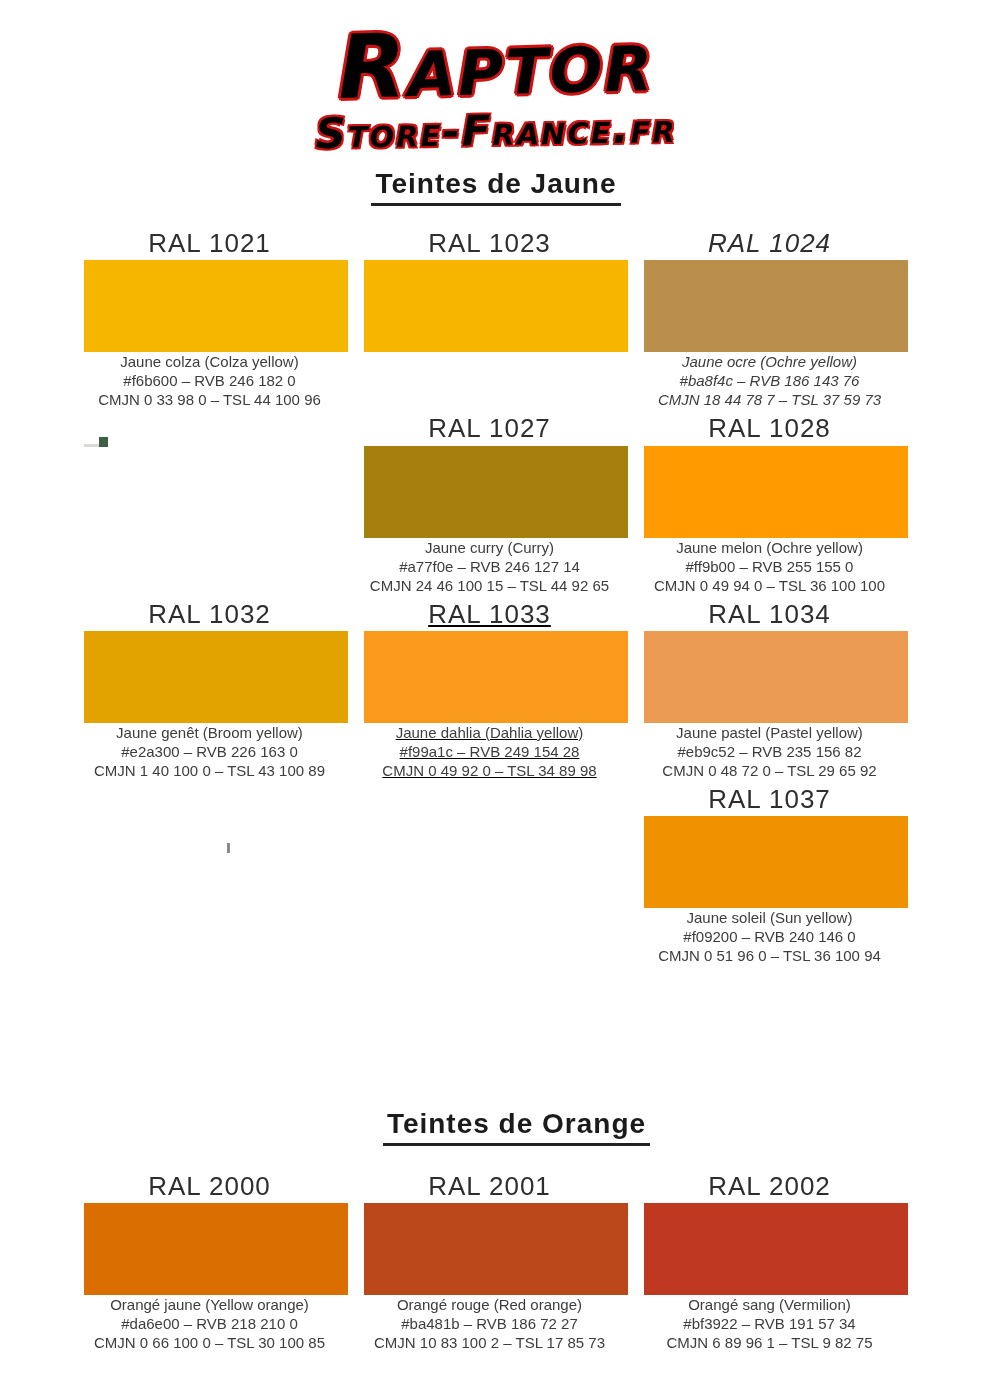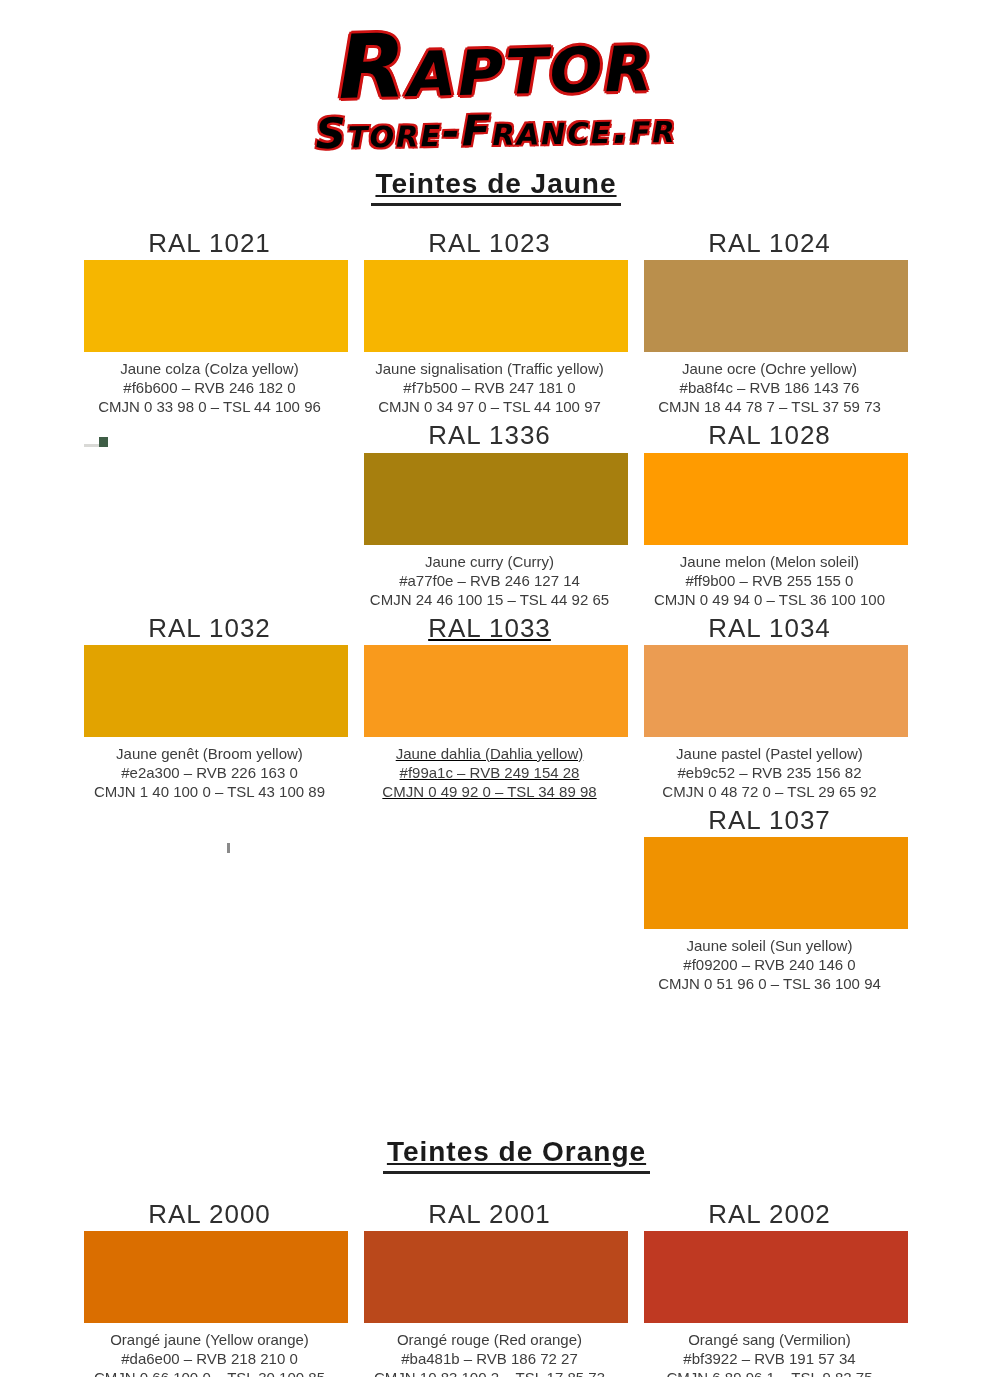--- a/index.html
+++ b/index.html
@@ -51,21 +51,20 @@
   
   .section-title-wrap { text-align: center; }
   .section-title {
     display: inline-block;
     font-size: 28px;
     font-weight: bold;
     color: #1b1b1b;
     letter-spacing: 1px;
     border-bottom: 3px solid #222222;
     padding: 0 4px 3px 4px;
-    text-decoration: underline;
   }
   .section-jaune .section-title-wrap { margin-top: 16px; }
   .section-jaune .grid { margin-top: 24px; }
   .section-orange .section-title-wrap { margin-top: 143px; margin-left: 41px; }
   .section-orange .grid { margin-top: 27px; }
 
   
   .grid {
     display: grid;
     grid-template-columns: repeat(3, 264px);
@@ -77,21 +76,20 @@
   .ral-title {
     text-align: center;
     font-size: 26px;
     color: #2e2e2e;
     letter-spacing: 1px;
     margin-bottom: 3px;
     line-height: 1.05;
   }
   .swatch { width: 264px; height: 92px; }
   .caption {
-    margin-top: 7px;
     text-align: center;
     font-size: 15px;
     line-height: 19px;
     color: #3d3d3d;
   }
 
   
   .artifact { position: absolute; }
   .artifact-green { left: 99px; top: 437px; width: 9px; height: 10px; }
   .artifact-dash  { left: 84px; top: 444px; width: 15px; height: 3px; }
@@ -122,52 +120,47 @@
     <div class="caption">
       <div class="cap-line">Jaune colza (Colza yellow)</div>
       <div class="cap-line">#f6b600 – RVB 246 182 0</div>
       <div class="cap-line">CMJN 0 33 98 0 – TSL 44 100 96</div>
     </div>
   </div>
 
   <div class="card" style="grid-area: 1 / 2;">
     <div class="ral-title">RAL 1023</div>
     <div class="swatch" style="background: rgb(247, 181, 0);"></div>
-    <div class="caption">
-      <div class="cap-line">Jaune signalisation (Traffic yellow)</div>
-      <div class="cap-line">#f7b500 – RVB 247 181 0</div>
-      <div class="cap-line">CMJN 0 34 97 0 – TSL 44 100 97</div>
-    </div>
-  </div>
-
-  <div class="card" style="grid-area: 1 / 3;">
+  </div>
+
+  <div class="card" style="grid-area: 1 / 3; font-style: italic;">
     <div class="ral-title">RAL 1024</div>
     <div class="swatch" style="background: rgb(186, 143, 76);"></div>
     <div class="caption">
       <div class="cap-line">Jaune ocre (Ochre yellow)</div>
       <div class="cap-line">#ba8f4c – RVB 186 143 76</div>
       <div class="cap-line">CMJN 18 44 78 7 – TSL 37 59 73</div>
     </div>
   </div>
 
   <div class="card" style="grid-area: 2 / 2;">
-    <div class="ral-title">RAL 1336</div>
+    <div class="ral-title">RAL 1027</div>
     <div class="swatch" style="background: rgb(167, 127, 14);"></div>
     <div class="caption">
       <div class="cap-line">Jaune curry (Curry)</div>
       <div class="cap-line">#a77f0e – RVB 246 127 14</div>
       <div class="cap-line">CMJN 24 46 100 15 – TSL 44 92 65</div>
     </div>
   </div>
 
   <div class="card" style="grid-area: 2 / 3;">
     <div class="ral-title">RAL 1028</div>
     <div class="swatch" style="background: rgb(255, 155, 0);"></div>
     <div class="caption">
-      <div class="cap-line">Jaune melon (Melon soleil)</div>
+      <div class="cap-line">Jaune melon (Ochre yellow)</div>
       <div class="cap-line">#ff9b00 – RVB 255 155 0</div>
       <div class="cap-line">CMJN 0 49 94 0 – TSL 36 100 100</div>
     </div>
   </div>
 
   <div class="card" style="grid-area: 3 / 1;">
     <div class="ral-title">RAL 1032</div>
     <div class="swatch" style="background: rgb(226, 163, 0);"></div>
     <div class="caption">
       <div class="cap-line">Jaune genêt (Broom yellow)</div>

